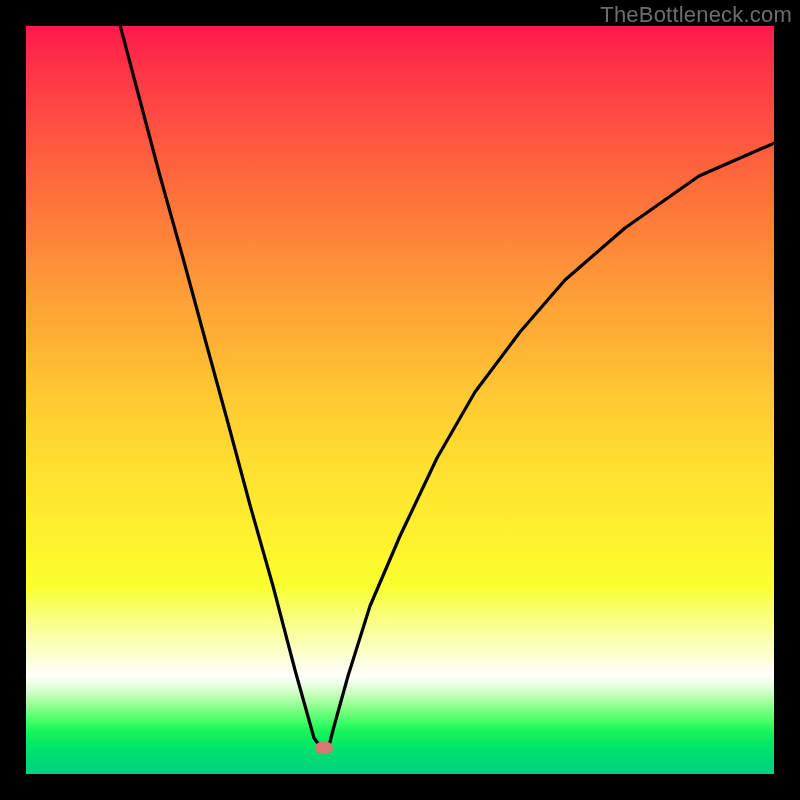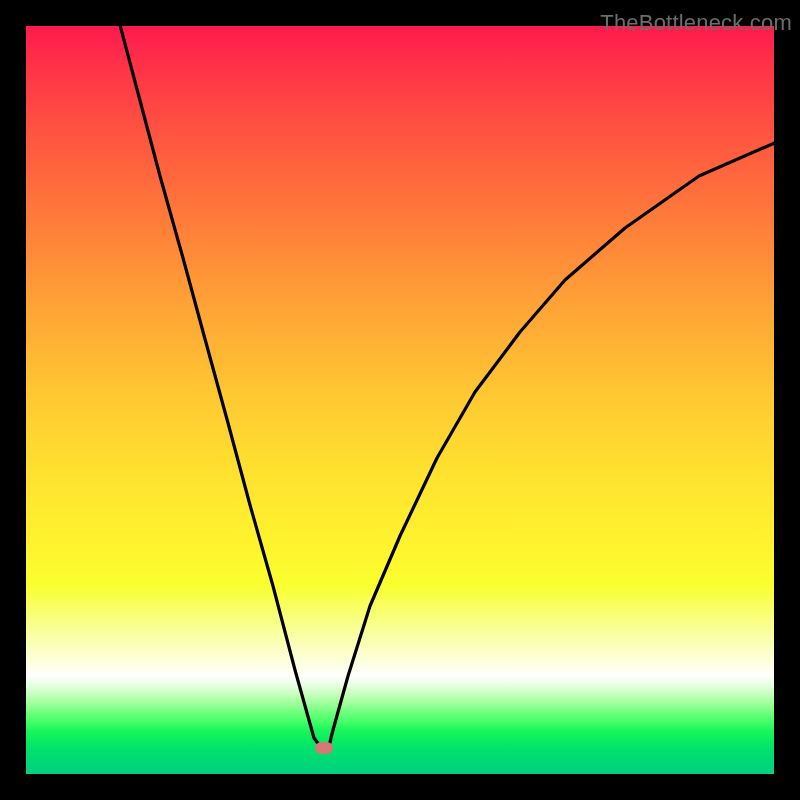--- a/index.html
+++ b/index.html
@@ -82,21 +82,21 @@
     position: absolute;
     width: 18px;
     height: 12px;
     border-radius: 6px;
     background: #d47a72;
     left: 289px;
     top: 716px;
   }
   .watermark {
     position: absolute;
-    top: 10px;
+    top: 2px;
     right: 8px;
     color: #6d6d6d;
     font-size: 22px;
     font-weight: 400;
     letter-spacing: 0.2px;
     user-select: none;
     z-index: 50;
   }
 </style>
 </head>

